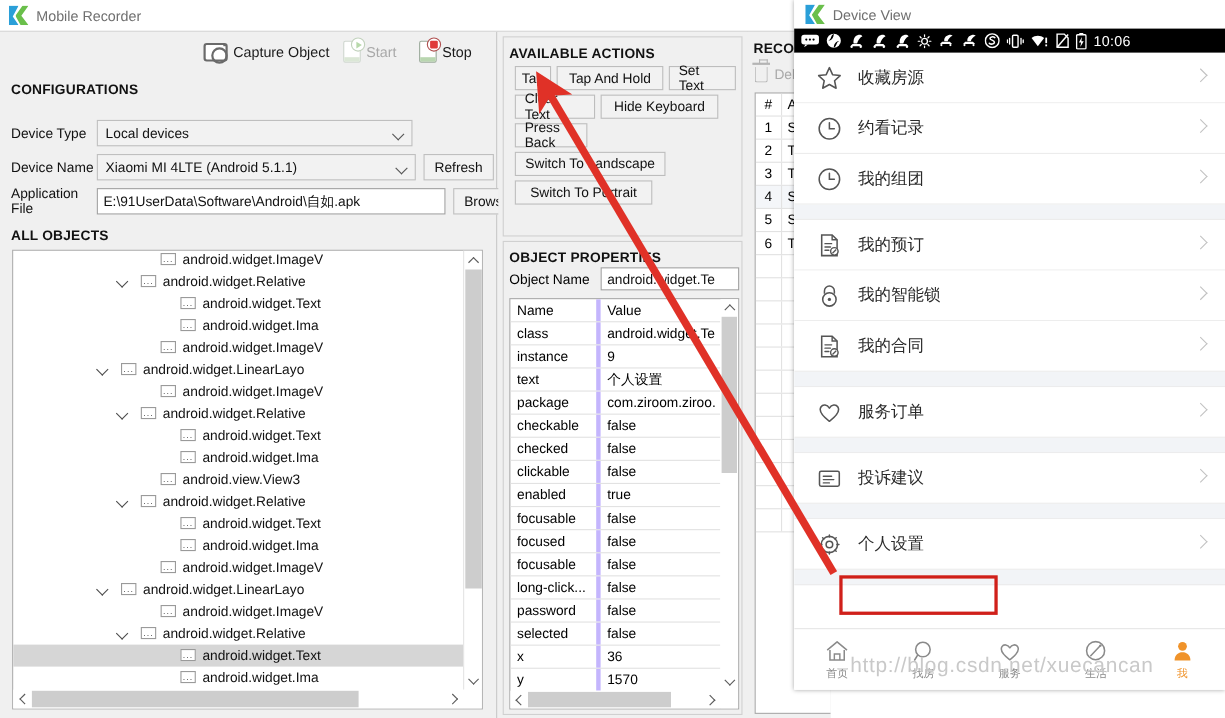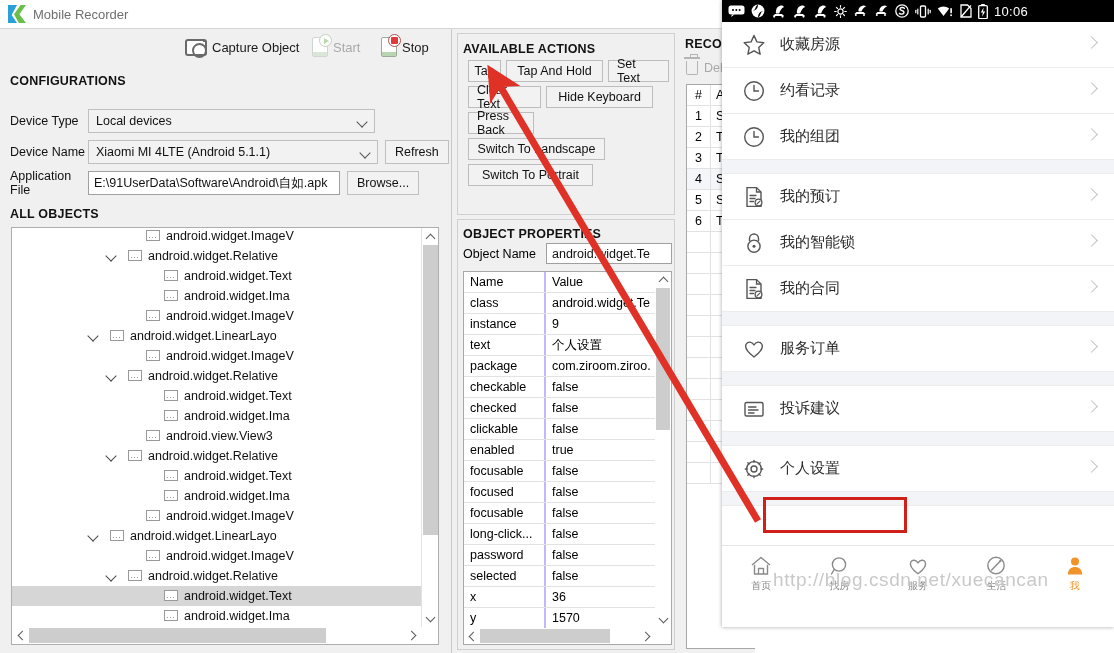--- a/index.html
+++ b/index.html
@@ -68,21 +68,21 @@
   #row-appfile{ top:142px; }
 
   .combo{ height:24px; border:1px solid #bfbfbf; background:#f2f2f2; position:relative;
      display:flex; align-items:center; padding-left:7px; font-size:12.5px; color:#111;}
   .combo .chev{ position:absolute; right:8px; top:8px; width:8px; height:8px;
      border-left:1.4px solid #555; border-bottom:1.4px solid #555; transform:rotate(-45deg); }
   #cmb-devtype{ width:287px; }
   #cmb-devname{ width:290px; }
   .textbox{ height:24px; border:1px solid #a0a0a0; background:#fff; display:flex;
      align-items:center; padding-left:5px; font-size:12.5px; color:#111; overflow:hidden; white-space:nowrap;}
-  #txt-appfile{ width:252px;align-items:center; }
+  #txt-appfile{ width:317px;align-items:center; }
   .btn{ height:24px; border:1px solid #bfbfbf; background:#f2f2f2; font-size:12.5px;
      display:flex; align-items:center; justify-content:center; padding:0 9px; color:#111; cursor:default;}
   .frow .btn{ margin-left:7px; }
 
   #objects-hdr{ position:absolute; left:10px; top:178px; }
 
   
   #tree-box{ position:absolute; left:11px; top:198px; width:428px; height:418px;
      background:#fff; border:1px solid #aeaeae; }
   #tree-inner{ position:absolute; left:0; top:0; right:17px; bottom:17px; overflow:hidden; }
@@ -123,21 +123,21 @@
   #props-box{ position:absolute; left:4px; top:190px; width:218px; height:431px;
      background:#f0f0f0; border:1px solid #d0d0d0;}
   #props-hdr{ position:absolute; left:5px; top:7px; }
   #objname-lbl{ position:absolute; left:5px; top:27px; font-size:12.5px; }
   #objname-tb{ position:absolute; left:88px; top:23px; width:126px; height:21px; }
   #grid-box{ position:absolute; left:5px; top:51px; width:209px; height:374px;
      background:#fff; border:1px solid #a8a8a8;}
   #grid-inner{ position:absolute; left:0; top:0; right:16px; bottom:16px; overflow:hidden;}
   .grow{ height:21px; display:flex; border-bottom:1px solid #e2e2e2; }
   .grow .gname{ width:82px; padding-left:6px; display:flex; align-items:center;
-      font-size:12.5px; border-right:2px solid #c4b5fd; overflow:hidden; white-space:nowrap;}
+      font-size:12.5px; border-right:4px solid #c4b5fd; overflow:hidden; white-space:nowrap;}
   .grow .gval{ flex:1; padding-left:6px; display:flex; align-items:center;
       font-size:12.5px; overflow:hidden; white-space:nowrap;}
   #grid-vscroll{ position:absolute; right:0; top:0; width:16px; bottom:16px; background:#fff;}
   #grid-vthumb{ position:absolute; left:1px; top:16px; width:14px; height:142px; background:#cdcdcd;}
   #grid-hscroll{ position:absolute; left:0; bottom:0; right:16px; height:16px; background:#fff;}
   #grid-hthumb{ position:absolute; left:16px; top:1px; width:130px; height:14px; background:#cdcdcd;}
   #grid-vscroll .arrow,#grid-hscroll .arrow{ position:absolute; width:16px; height:16px;
      display:flex; align-items:center; justify-content:center;}
   #grid-vscroll .arrow.up{top:0;left:0;} #grid-vscroll .arrow.dn{bottom:0;left:0;}
   #grid-hscroll .arrow.lt{left:0;top:0;} #grid-hscroll .arrow.rt{right:0;top:0;}
@@ -618,20 +618,27 @@
             <div class="ract"></div>
           </div>
         </div>
     </div>
 
   </div>
 </div>
 
 <div id="device-window">
 
+  <div id="device-titlebar">
+    <div class="klogo">
+        <i class="a"></i>
+        <i class="b"></i>
+      </div>
+    <div id="device-title">Device View</div>
+  </div>
 
   <div id="status-bar">
     <span class="sicon">
       <svg width="17" height="12" viewBox="0 0 17 12">
           <rect x="0.5" y="0.5" width="16" height="9" rx="2.5" fill="#fff"></rect>
           <path d="M4 9.5 L3 12 L6.5 9.5 Z" fill="#fff"></path>
           <circle cx="5" cy="5" r="1" fill="#000"></circle>
           <circle cx="8.3" cy="5" r="1" fill="#000"></circle>
           <circle cx="11.6" cy="5" r="1" fill="#000"></circle>
         </svg>

